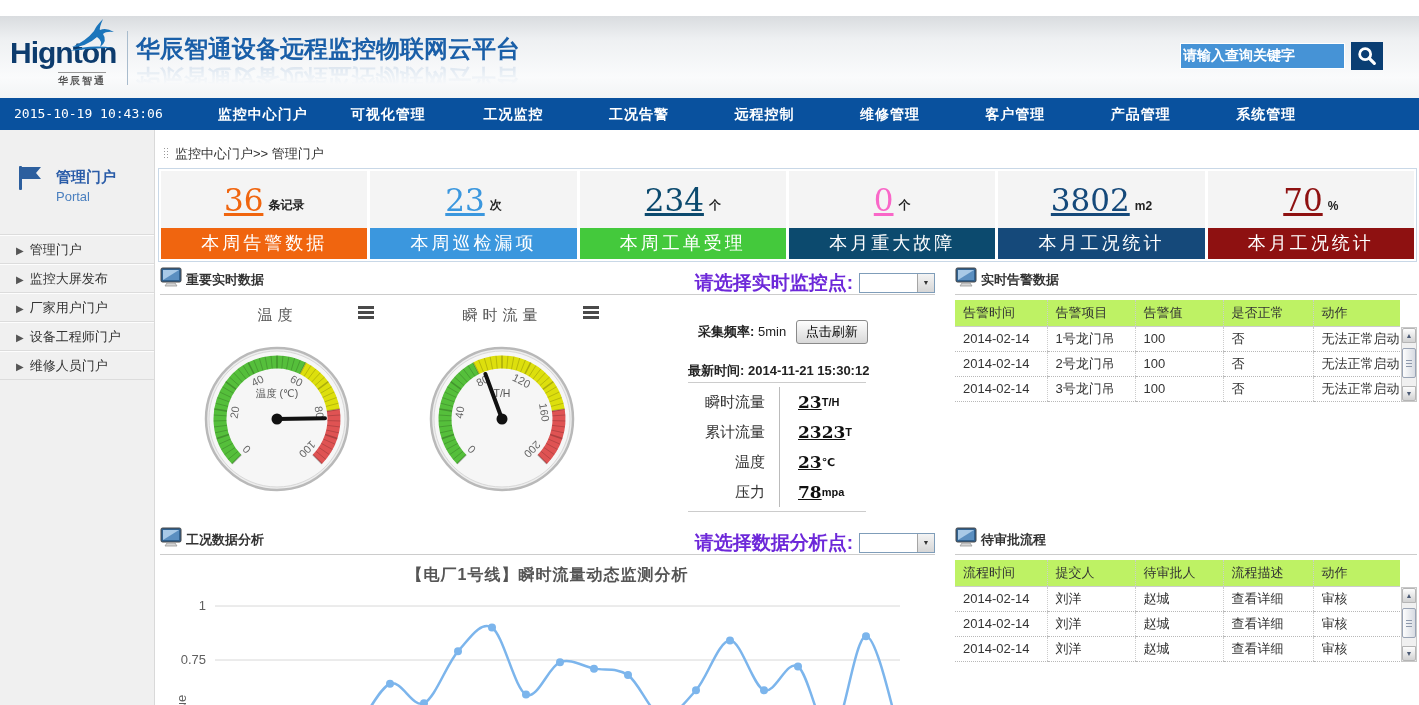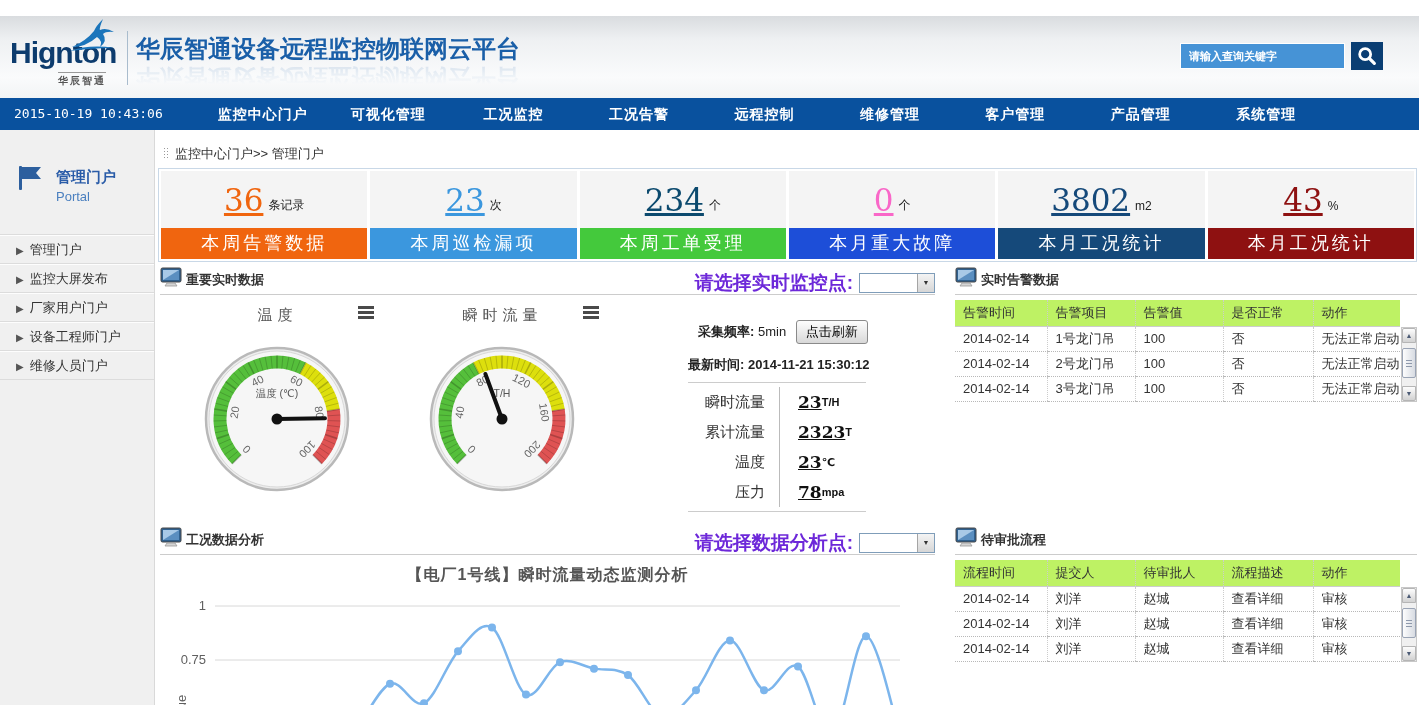--- a/index.html
+++ b/index.html
@@ -10,21 +10,21 @@
 .top { position:absolute; left:0; top:0; width:1419px; height:82px;
   background:linear-gradient(180deg,#d9dcdf 0%,#eef0f2 28%,#fafbfc 75%,#f2f4f5 100%); }
 .logo-text { position:absolute; left:10px; top:20px; font-size:30px; font-weight:bold; color:#0d3c6e; letter-spacing:-1px; }
 .logo-deer { position:absolute; left:66px; top:1px; }
 .logo-sub { position:absolute; left:58px; top:56px; font-size:10px; font-weight:bold; color:#555; letter-spacing:2px; border-top:1px solid #999; padding-top:1px; }
 .logo-divider { position:absolute; left:127px; top:15px; width:1px; height:54px; background:#a9bccd; }
 .site-title { position:absolute; left:136px; top:17px; font-size:24px; font-weight:bold; white-space:nowrap; }
 .site-title.reflect { top:46px; transform:scaleY(-1); opacity:.15;
   -webkit-mask-image:linear-gradient(0deg,#000 0%,transparent 70%); }
 .search-box { position:absolute; left:1180px; top:27px; width:165px; height:26px; border:1px solid #fff; }
-.search-box input { width:100%; height:100%; border:0; outline:none; padding:0 8px; font-size:11px; font-weight:bold; color:#fff; font-family:Liberation Sans, sans-serif; }
+.search-box input { width:100%; height:100%; border:0; outline:none; padding:0 2px; font-size:14px; font-weight:bold; color:#fff; font-family:Liberation Serif, serif; }
 .search-box input::placeholder { color:#fff; opacity:1; }
 .search-btn { position:absolute; left:1351px; top:26px; width:32px; height:28px; border:0; cursor:pointer; display:flex; align-items:center; justify-content:center; }
 
 
 .nav { position:absolute; left:0; top:82px; width:1419px; height:32px; }
 .nav-ts { position:absolute; left:14px; top:0; line-height:32px; color:#fff; font-size:13px; font-family:"DejaVu Sans Mono","Liberation Mono",monospace; }
 .nav-items { position:absolute; left:200px; right:90px; top:0; height:32px; display:flex; }
 .nav-item { flex:1; text-align:center; line-height:32px; color:#fff; font-size:14px; font-weight:bold; letter-spacing:1px; cursor:pointer; }
 
 
@@ -38,21 +38,21 @@
 
 
 .breadcrumb { position:absolute; left:175px; top:129px; font-size:13px; color:#333; }
 .crumb-grip { position:absolute; left:163px; top:131px; width:6px; height:13px;
   background-image:radial-gradient(#999 35%, transparent 40%); background-size:3px 3px; }
 
 .stats { position:absolute; left:158px; top:152px; width:1259px; height:94px; border:1px solid #c9d8e7; background:#fff; display:flex; gap:3px; padding:2px; }
 .card { flex:1; display:flex; flex-direction:column; }
 .card-top { flex:1; background:#f4f4f4; display:flex; align-items:center; justify-content:center; }
 .card-num { font-family:"DejaVu Serif","Liberation Serif",serif; font-size:31px; text-decoration:underline; }
-.card-unit { font-size:12px; font-weight:normal; color:#222; margin-left:5px; margin-top:12px; }
+.card-unit { font-size:12px; font-weight:bold; color:#222; margin-left:5px; margin-top:12px; }
 .card-bar { height:31px; line-height:31px; text-align:center; color:#fff; font-size:18px; letter-spacing:3px; cursor:pointer; }
 
 .sec-head { position:absolute; height:28px; border-bottom:1px solid #ccc; }
 .sec-title { position:absolute; left:26px; top:4px; font-size:13px; font-weight:bold; color:#333; }
 .monitor-icon { position:absolute; left:0; top:0; }
 .sel-group { position:absolute; right:0; top:3px; display:flex; align-items:center; }
 .sel-label { font-size:19px; font-weight:bold; color:#6d28d9; margin-right:6px; }
 .win-select { width:76px; height:20px; background:#fff; border:1px solid #7f9db9; position:relative; cursor:pointer; }
 .win-select .dd-btn { position:absolute; right:0; top:0; width:17px; height:18px; background:linear-gradient(#f4f4f4,#d6d6d6); border-left:1px solid #a5a5a5; font-size:7px; color:#333; text-align:center; line-height:18px; }
 
@@ -62,21 +62,21 @@
 .gauge-block.g1 { left:5px; } .gauge-block.g2 { left:230px; }
 .gauge-title { text-align:center; font-size:15px; color:#555; letter-spacing:5px; height:28px; line-height:22px; }
 .menu-icon { position:absolute; right:16px; top:2px; width:16px; height:14px; cursor:pointer; }
 .menu-icon span { display:block; height:3px; background:#4a4a4a; margin-bottom:2px; }
 .gauge-svg { position:absolute; left:37px; top:40px; }
 
 .rt-info { position:absolute; left:528px; top:45px; width:200px; }
 .freq-row { position:absolute; left:10px; top:8px; font-size:13px; color:#222; white-space:nowrap; }
 .freq-label { font-weight:bold; }
 .refresh-btn { margin-left:6px; font-size:13px; padding:2px 9px; border:1px solid #8a8a8a; border-radius:3px; background:linear-gradient(#fdfdfd,#d8d8d8); cursor:pointer; font-family:inherit; }
-.latest-row { position:absolute; left:0; top:44px; font-size:13px; font-weight:bold; color:#222; white-space:nowrap; }
+.latest-row { position:absolute; left:0; top:50px; font-size:13px; font-weight:bold; color:#222; white-space:nowrap; }
 .metrics { position:absolute; left:0; top:70px; width:178px; border-top:1px solid #ccc; border-bottom:1px solid #ccc; padding:4px 0; }
 .m-row { display:flex; align-items:center; height:30px; }
 .m-label { width:92px; text-align:right; padding-right:14px; border-right:1px solid #bbb; font-size:15px; color:#333; align-self:stretch; display:flex; align-items:center; justify-content:flex-end; }
 .m-val { padding-left:18px; font-family:"DejaVu Serif","Liberation Serif",serif; font-size:17px; font-weight:bold; color:#111; text-decoration:underline; }
 .m-unit { font-size:11px; font-weight:bold; color:#111; }
 
 
 .tbl-sec { position:absolute; width:462px; }
 .alarm-sec { left:955px; top:251px; } .appr-sec { left:955px; top:511px; }
 .tbl-wrap { position:absolute; left:0; top:33px; width:462px; padding-right:17px; }
@@ -175,32 +175,32 @@
           <span class="card-num" style="color: #0c4a6e;">234</span>
           <span class="card-unit">个</span>
         </div>
       <div class="card-bar" style="background-color: rgb(68, 201, 60);">本周工单受理</div>
     </div>
     <div class="card">
       <div class="card-top">
           <span class="card-num" style="color: rgb(249, 103, 200);">0</span>
           <span class="card-unit">个</span>
         </div>
-      <div class="card-bar" style="background-color: #1d4ed8;">本月重大故障</div>
+      <div class="card-bar" style="background-color: #0c4a6e;">本月重大故障</div>
     </div>
     <div class="card">
       <div class="card-top">
           <span class="card-num" style="color: rgb(21, 73, 122);">3802</span>
           <span class="card-unit">m2</span>
         </div>
       <div class="card-bar" style="background-color: rgb(21, 73, 122);">本月工况统计</div>
     </div>
     <div class="card">
       <div class="card-top">
-          <span class="card-num" style="color: rgb(142, 17, 17);">43</span>
+          <span class="card-num" style="color: rgb(142, 17, 17);">70</span>
           <span class="card-unit">%</span>
         </div>
       <div class="card-bar" style="background-color: rgb(142, 17, 17);">本月工况统计</div>
     </div>
   </div>
 
   <section class="rt-sec">
     <div class="sec-head" style="left:0;top:0;width:775px;">
       <svg class="monitor-icon" width="22" height="20" viewBox="0 0 22 20">
         <rect x="1" y="1" width="20" height="14" rx="1.5" fill="#30618f" stroke="#444" stroke-width="1"></rect>

